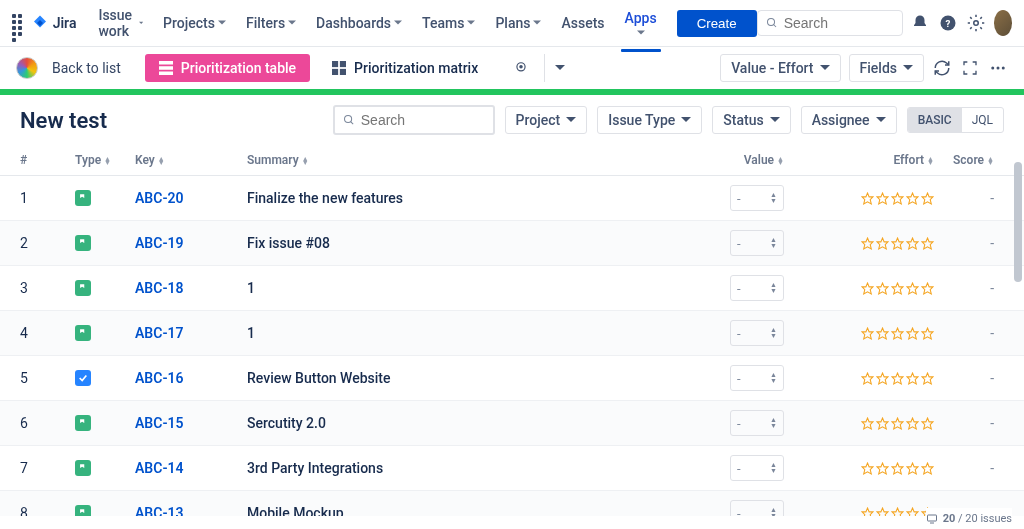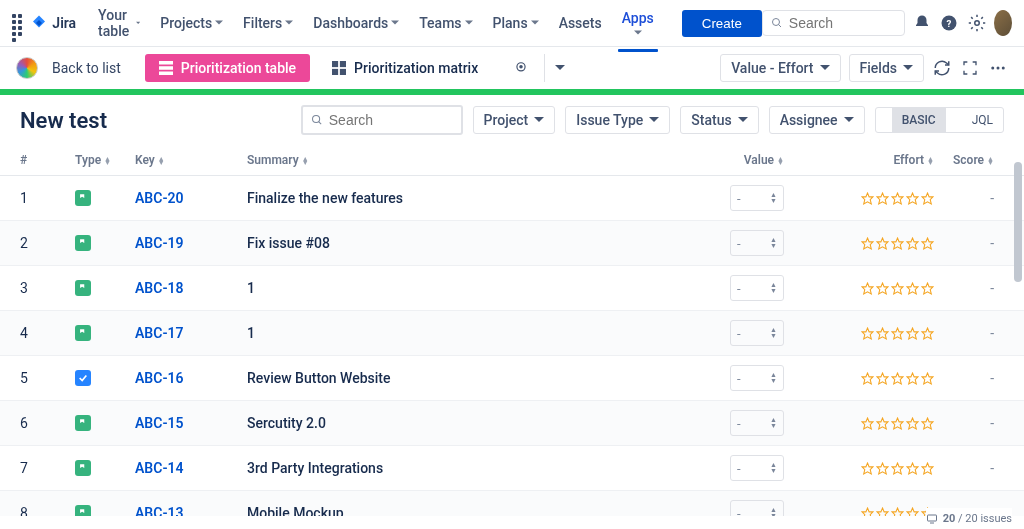--- a/index.html
+++ b/index.html
@@ -8,21 +8,21 @@
   .topnav { height:47px; display:flex; align-items:center; padding:0 12px; border-bottom:1px solid #e5e8ec; gap:0; }
   .waffle { display:flex; flex-wrap:wrap; width:18px; height:18px; gap:2px; margin-right:6px; }
   .waffle span { width:4px; height:4px; background:#344563; border-radius:1px; }
   .logo { display:flex; align-items:center; font-weight:600; color:#253858; gap:4px; margin-right:14px; }
   .logo svg { width:18px; height:18px; }
   .nav-items { display:flex; align-items:center; gap:4px; }
   .nav-item { display:flex; align-items:center; padding:4px 8px; color:#42526E; font-weight:500; gap:3px; position:relative; cursor:pointer; }
   .nav-item.active { color:#1d4ed8;flex-direction:column; }
   .nav-item.active::after { content:""; position:absolute; left:4px; right:4px; bottom:-11px; height:3px; background:#0052CC; border-radius:1px; }
   .chev { width:8px; height:8px; }
-  .btn-primary { background:#0052CC; color:#fff; border:none; border-radius:3px; padding:6px 20px; font-weight:500; margin-left:20px; cursor:pointer; }
+  .btn-primary { background:#0052CC; color:#fff; border:none; border-radius:3px; padding:6px 20px; font-weight:500; margin-left:12px; cursor:pointer; }
   .spacer { flex:1; }
   .search-box { display:flex; align-items:center; border:1px solid #DFE1E6; border-radius:4px; padding:4px 8px; width:200px; gap:6px; color:#7A869A; }
   .search-box input { border:none; outline:none; width:100%; font-size:14px; color:#172B4D; }
   .icon-btn { width:28px; height:28px; display:flex; align-items:center; justify-content:center; margin-left:8px; color:#42526E; cursor:pointer; }
   .avatar { width:26px; height:26px; border-radius:50%; background:linear-gradient(135deg,#8B6F47,#5D4E37); margin-left:8px; }
   
   .toolbar { height:48px; display:flex; align-items:center; padding:0 16px; border-bottom:6px solid #22c55e; gap:8px; }
   .rainbow-dot { width:22px; height:22px; border-radius:50%; background:conic-gradient(#e74c3c,#f39c12,#f1c40f,#2ecc71,#3498db,#9b59b6,#e74c3c); border:1px solid #ccc; margin-right:6px; }
   .back-link { color:#344563; margin-right:16px; cursor:pointer; }
   .view-tab { display:flex; align-items:center; gap:8px; padding:6px 14px; border-radius:3px; cursor:pointer; font-weight:500; }
@@ -31,21 +31,21 @@
   .view-tab.roadmap { padding-right:6px; }
   .split-chev { border-left:1px solid #dfe1e6; padding:6px 10px; margin-left:2px; }
   .pill { display:flex; align-items:center; gap:6px; border:1px solid #DFE1E6; background:#fff; border-radius:3px; padding:5px 10px; color:#42526E; font-weight:500; cursor:pointer; }
   .tool-icon { width:20px; height:20px; display:flex; align-items:center; justify-content:center; color:#42526E; cursor:pointer; }
   
   .filters { height:50px; display:flex; align-items:center; padding:0 20px; gap:10px; }
   .page-title { font-size:22px; font-weight:600; color:#172B4D; }
   .filter-search { border:2px solid #DFE1E6; border-radius:3px; display:flex; align-items:center; padding:5px 8px; gap:6px; width:162px; }
   .filter-search input { border:none; outline:none; width:100%; font-size:14px; }
   .toggle-group { display:flex; border:1px solid #DFE1E6; border-radius:3px; overflow:hidden; }
-  .toggle-group span { padding:5px 10px; font-size:12px; color:#42526E; cursor:pointer;margin-left:16px; }
+  .toggle-group span { padding:5px 10px; font-size:12px; color:#42526E; cursor:pointer; }
   .toggle-group span.on { background:#DFE1E6; color:#42526E; font-weight:500; }
   
   .table { width:100%; }
   .thead { display:flex; padding:8px 20px; font-size:12px; font-weight:600; color:#6B778C; border-bottom:1px solid #e5e8ec; }
   .col-num { width:55px; }
   .col-type { width:60px; }
   .col-key { width:112px; }
   .col-summary { flex:1; }
   .col-value { width:100px; text-align:right; }
   .col-effort { width:150px; text-align:right; }
@@ -84,21 +84,21 @@
     </div>
   <div class="logo">
     <svg viewBox="0 0 24 24">
         <path fill="#2684FF" d="M12 2 L20 10 L12 18 L4 10 Z"></path>
         <path fill="#0052CC" d="M12 8 L16 12 L12 16 L8 12 Z"></path>
       </svg>
     <span>Jira</span>
   </div>
   <div class="nav-items" id="nav-items">
       <div class="nav-item">
-        <span>Your table</span>
+        <span>Issue work</span>
         <svg class="chev" viewBox="0 0 10 6" fill="#6B778C">
           <path d="M0 0 L5 5 L10 0 Z"></path>
         </svg>
       </div>
       <div class="nav-item">
         <span>Projects</span>
         <svg class="chev" viewBox="0 0 10 6" fill="#6B778C">
           <path d="M0 0 L5 5 L10 0 Z"></path>
         </svg>
       </div>

